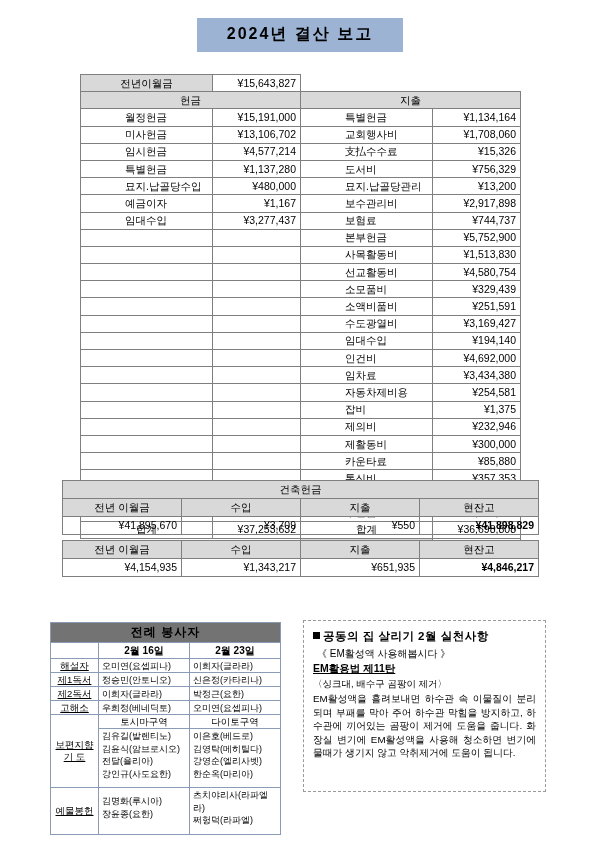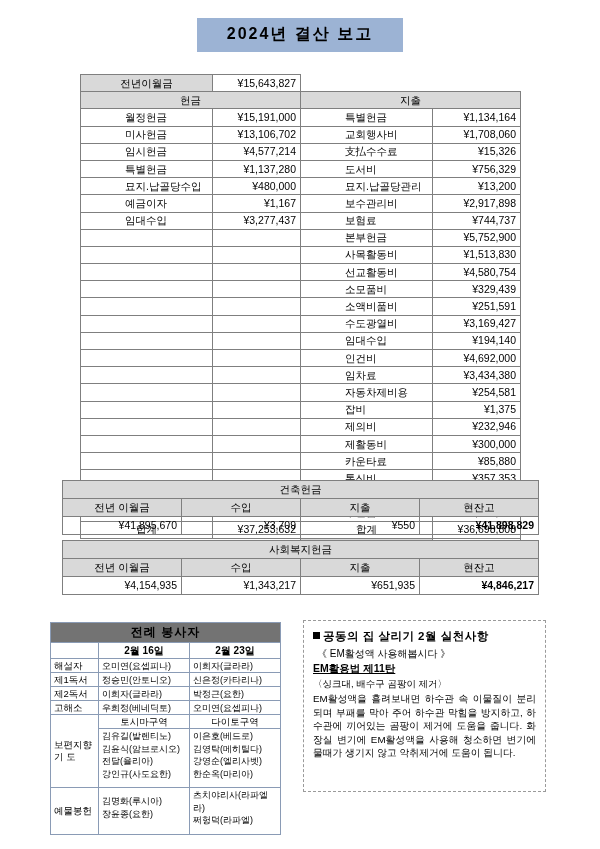--- a/index.html
+++ b/index.html
@@ -106,21 +106,23 @@
     line-height: 19px;
     text-align: center;
   }
   #volunteer .datehead {
     font-size: 10px;
     font-weight: bold;
     text-align: center;
     height: 15px;
   }
   #volunteer .rowlabel {
+    text-align: center;
     font-size: 9.5px;
+    text-decoration: underline;
   }
   #volunteer .multi {
     line-height: 12.5px;
     white-space: normal;
     padding-top: 1px;
     padding-bottom: 7px;
   }
   #volunteer .zonehead {
     text-align: center;
     font-size: 9.5px;
@@ -393,23 +395,20 @@
 
   <table id="welfare-table" class="subtable">
     <colgroup>
       <col style="width:119px">
         <col style="width:119px">
         <col style="width:119px">
         <col style="width:119px">
     </colgroup>
     <tbody>
       <tr>
-        <td class="shade ctr" colspan="4">사회복지헌금</td>
-      </tr>
-      <tr>
         <td class="shade ctr">전년 이월금</td>
         <td class="shade ctr">수입</td>
         <td class="shade ctr">지출</td>
         <td class="shade ctr">현잔고</td>
       </tr>
       <tr>
         <td class="rgt">¥4,154,935</td>
         <td class="rgt">¥1,343,217</td>
         <td class="rgt">¥651,935</td>
         <td class="rgt bold">¥4,846,217</td>

